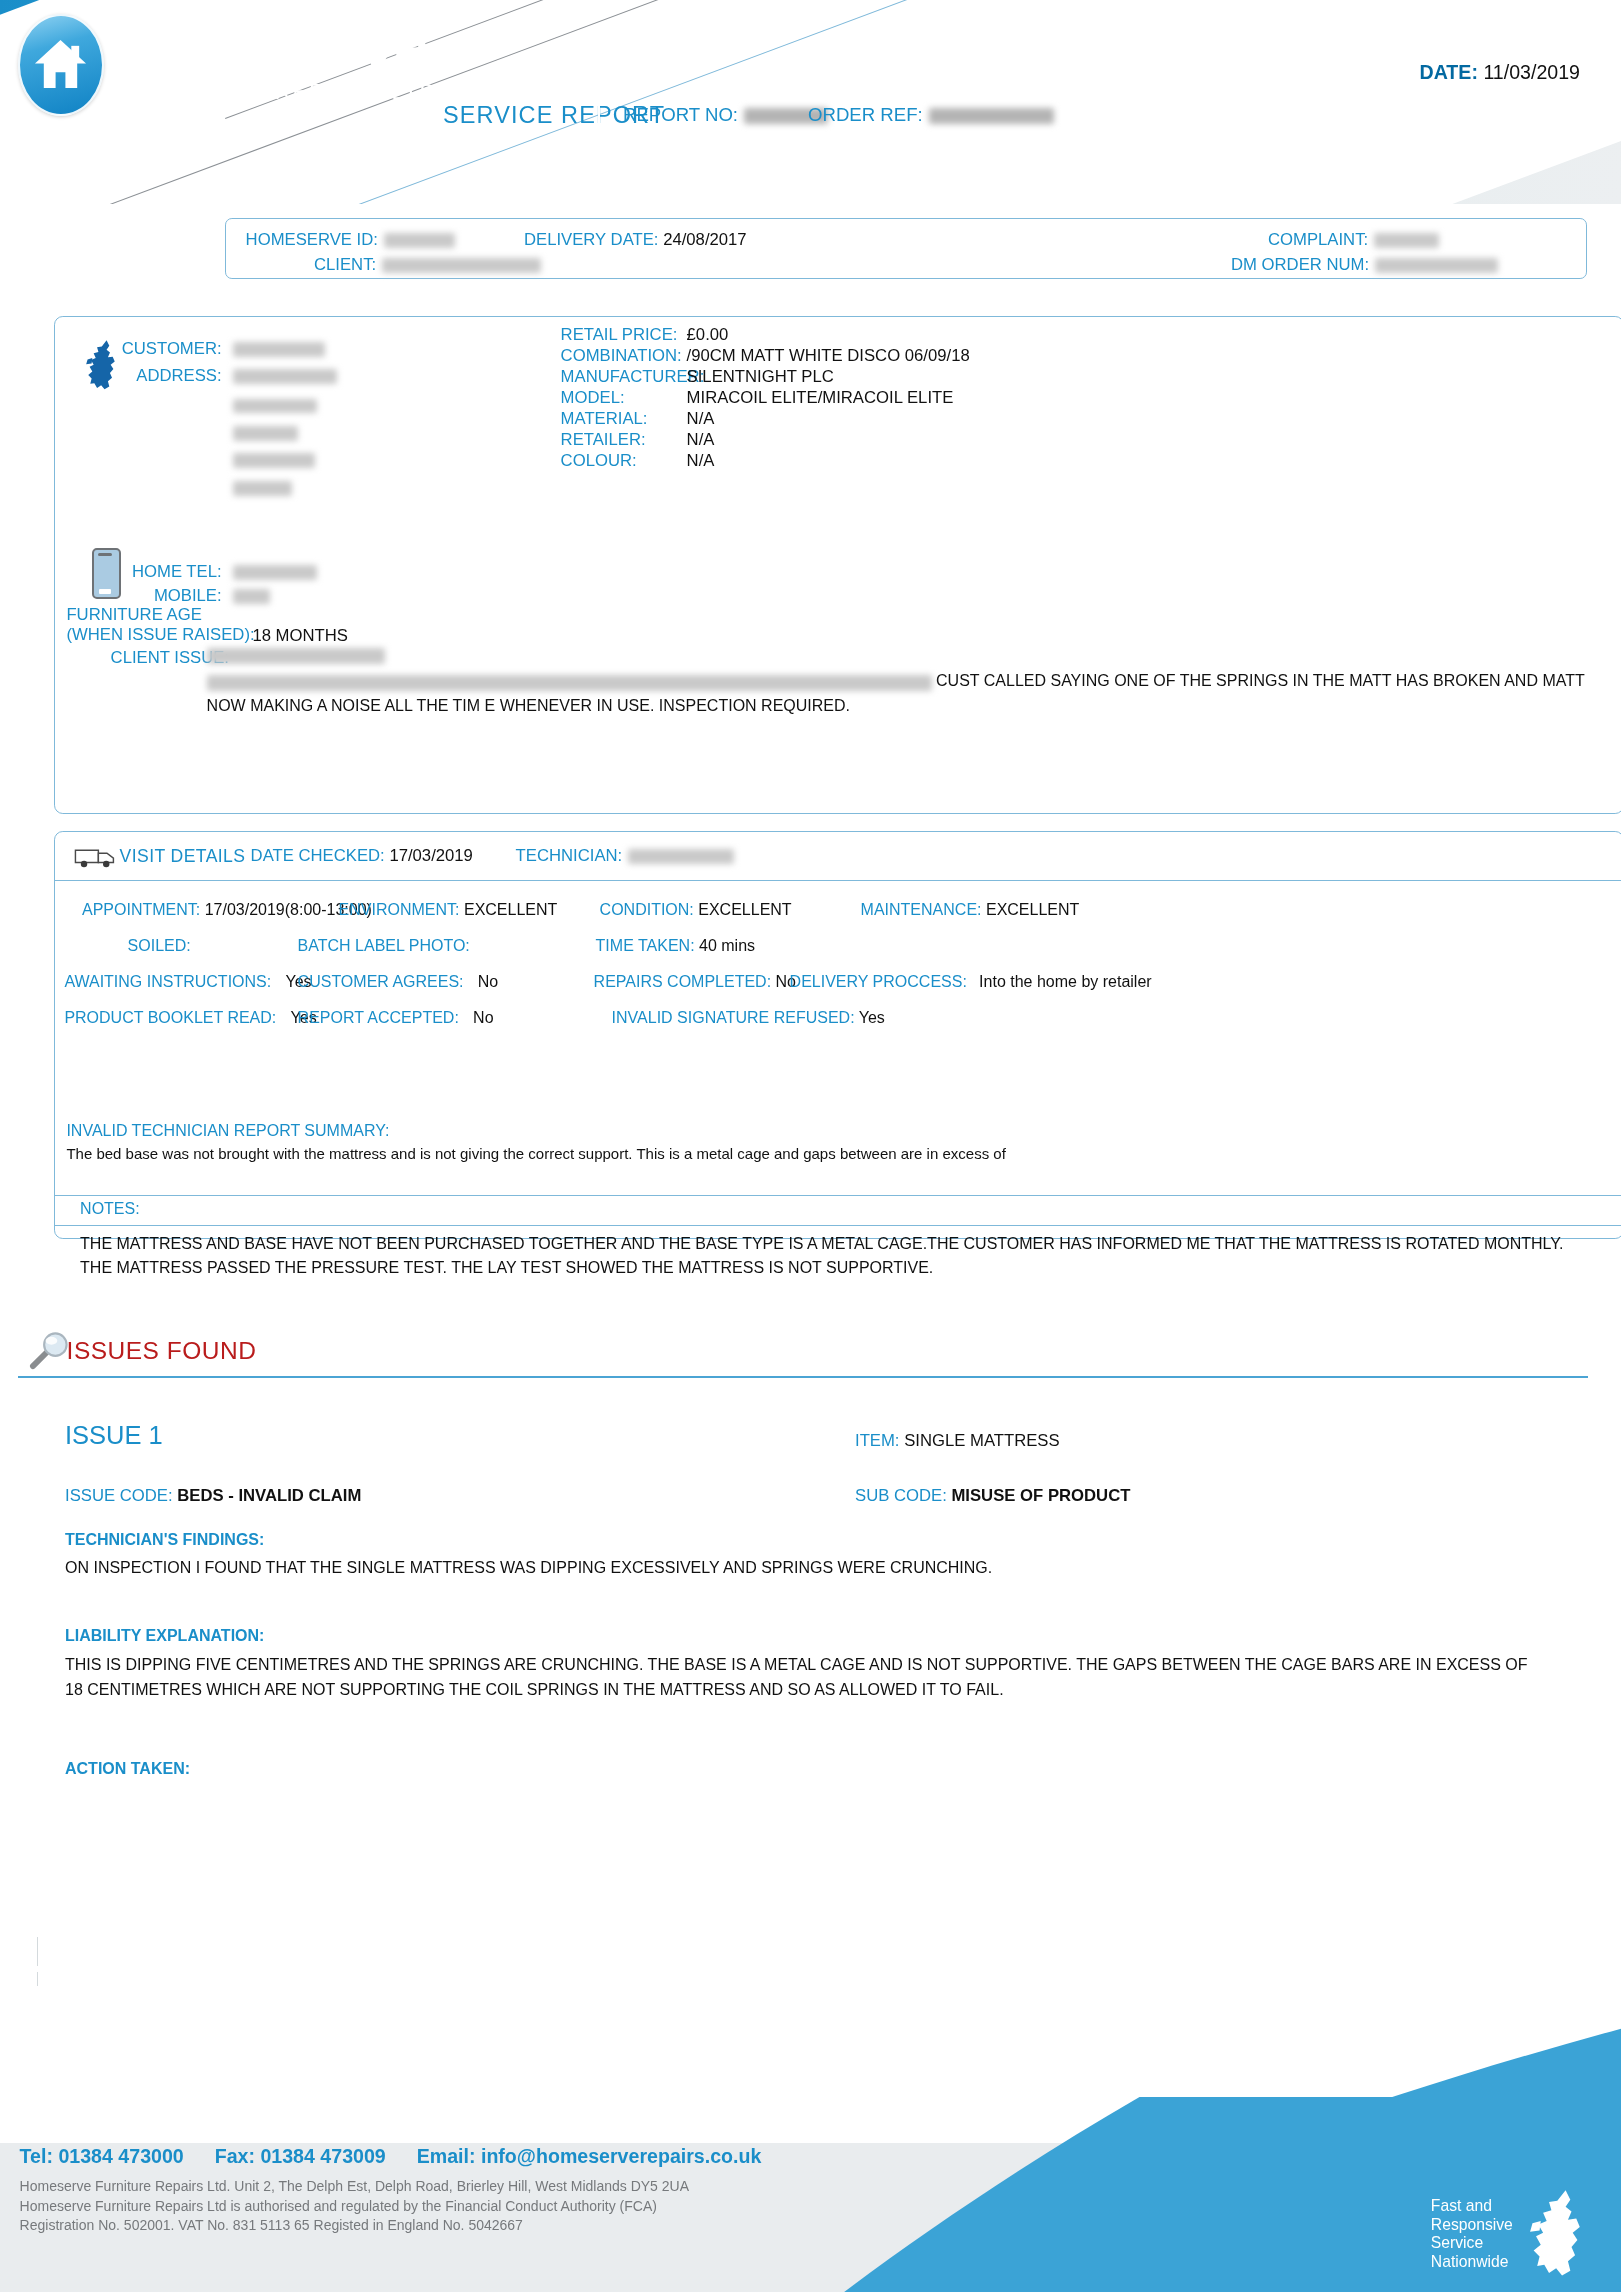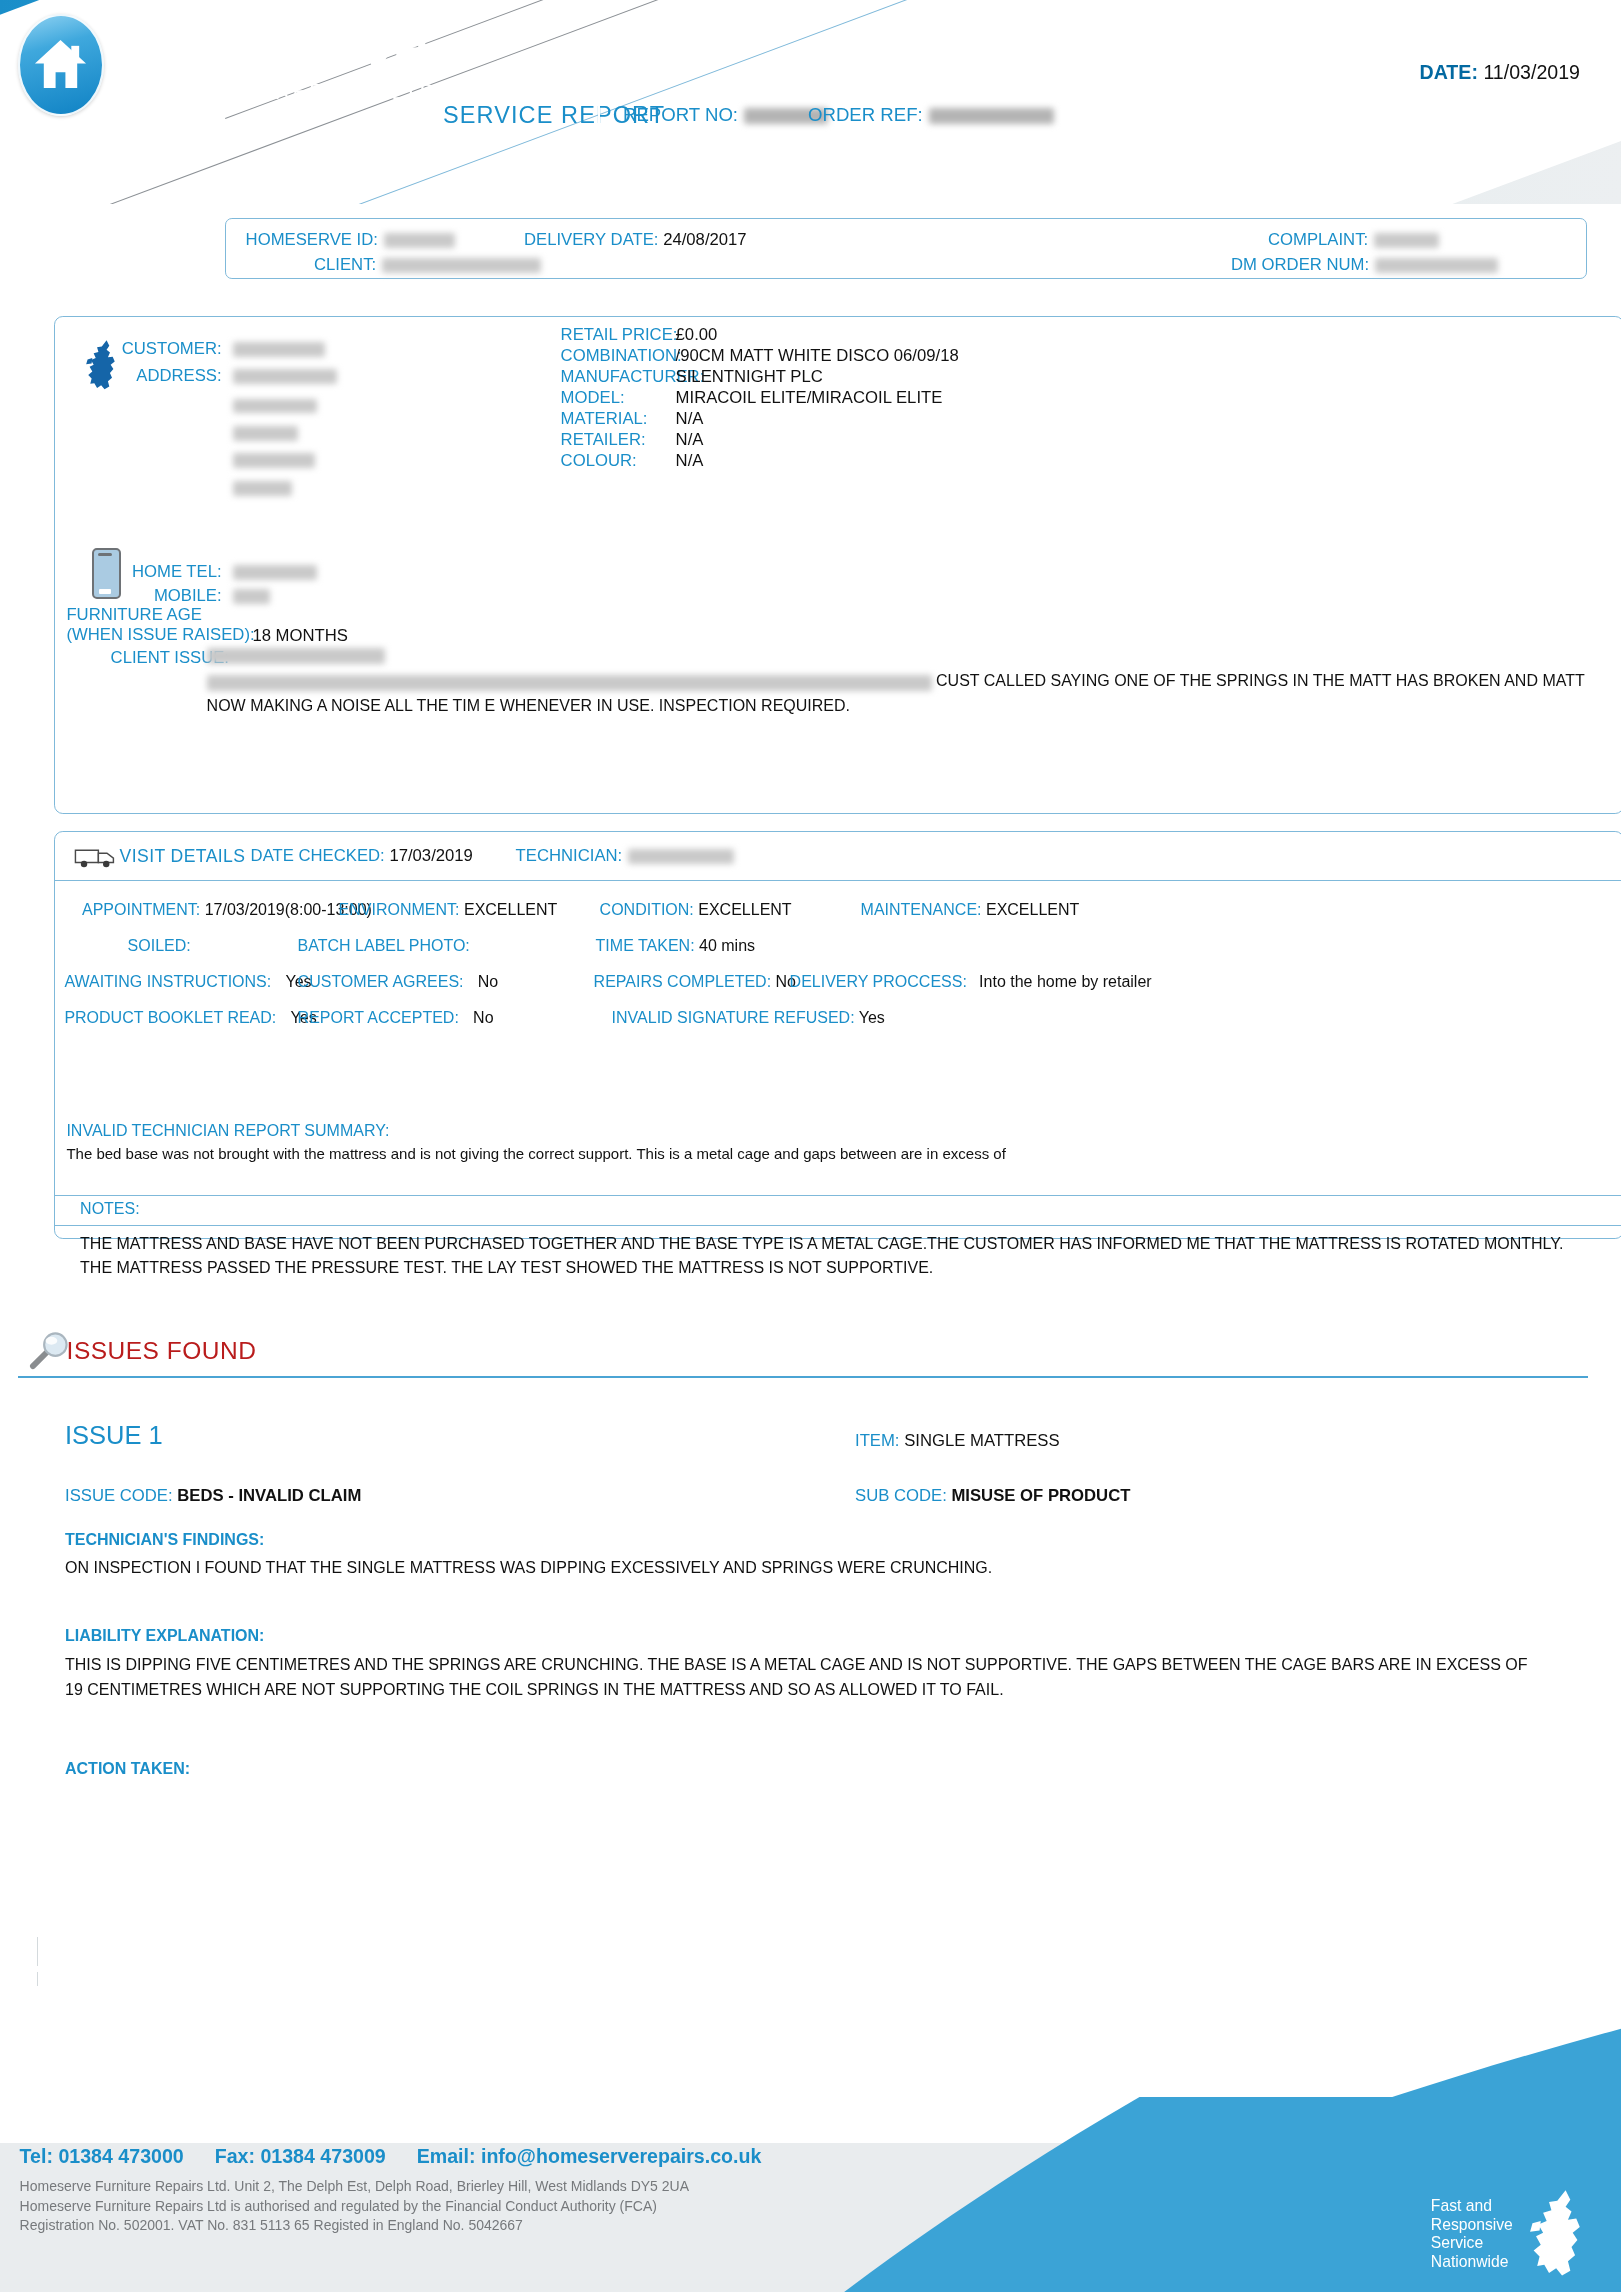--- a/index.html
+++ b/index.html
@@ -162,21 +162,21 @@
   .phone-icon::after {
     content: ""; position: absolute; left: 5.9px; bottom: 2.9px;
     width: 11.8px; height: 4.9px; background: #ffffff; border-radius: 1px;
   }
 
   .cc-label { position: absolute; font-size: 16.7px; color: #1a8ec9; text-align: right; white-space: nowrap; }
   .cc-val   { position: absolute; font-size: 16.7px; color: #111; white-space: nowrap; }
 
   .prod-grid { position: absolute; left: 506px; top: 7.8px; }
   .prod-row { display: flex; align-items: baseline; height: 18.6px; margin-bottom: 2.5px; }
-  .prod-lbl { width: 115px; font-size: 16.7px; color: #1a8ec9; white-space: nowrap; }
+  .prod-lbl { width: 126px; font-size: 16.7px; color: #1a8ec9; white-space: nowrap; }
   .prod-val { font-size: 16.7px; color: #111; white-space: nowrap; }
 
   .fa-block { position: absolute; left: 11.8px; top: 288px; }
   .fa-l1 { font-size: 16.7px; color: #1a8ec9; }
   .fa-l2 { font-size: 16.7px; color: #1a8ec9; }
   .fa-val { position: absolute; left: 186px; top: 20.6px; font-size: 16.7px; color: #111; white-space: nowrap; }
 
   .ci-label { position: absolute; left: 56px; top: 331px; font-size: 16.7px; color: #1a8ec9; }
   .ci-body { position: absolute; left: 152px; top: 325px; width: 1392px; font-size: 16px; color: #111; line-height: 25.5px; }
   .ci-body .tail { color: #111; }
@@ -504,21 +504,21 @@
 
   <div class="issue-sub">
     <span class="lblb">SUB CODE:</span>
     <span class="bold-val">MISUSE OF PRODUCT</span>
   </div>
 
   <div class="sec-title" style="left:65px;top:1531px;">TECHNICIAN'S FINDINGS:</div>
   <div class="sec-body" style="left:65px;top:1556px;width:1480px;">ON INSPECTION I FOUND THAT THE SINGLE MATTRESS WAS DIPPING EXCESSIVELY AND SPRINGS WERE CRUNCHING.</div>
 
   <div class="sec-title" style="left:65px;top:1627px;">LIABILITY EXPLANATION:</div>
-  <div class="sec-body" style="left:65px;top:1653px;width:1482px;">THIS IS DIPPING FIVE CENTIMETRES AND THE SPRINGS ARE CRUNCHING. THE BASE IS A METAL CAGE AND IS NOT SUPPORTIVE. THE GAPS BETWEEN THE CAGE BARS ARE IN EXCESS OF 19 CENTIMETRES WHICH ARE NOT SUPPORTING THE COIL SPRINGS IN THE MATTRESS AND SO AS ALLOWED IT TO FAIL.</div>
+  <div class="sec-body" style="left:65px;top:1653px;width:1482px;">THIS IS DIPPING FIVE CENTIMETRES AND THE SPRINGS ARE CRUNCHING. THE BASE IS A METAL CAGE AND IS NOT SUPPORTIVE. THE GAPS BETWEEN THE CAGE BARS ARE IN EXCESS OF 18 CENTIMETRES WHICH ARE NOT SUPPORTING THE COIL SPRINGS IN THE MATTRESS AND SO AS ALLOWED IT TO FAIL.</div>
 
   <div class="sec-title" style="left:65px;top:1760px;">ACTION TAKEN:</div>
   <div class="sec-body" style="left:65px;top:1788px;width:1480px;"></div>
 
   <div class="faint-mark" style="top:1937px;height:29px;"></div>
   <div class="faint-mark" style="top:1972px;height:13.7px;"></div>
 
   <div class="ftr-wave">
     <svg viewBox="0 0 1654 430" preserveAspectRatio="none" aria-hidden="true">
       <path d="M1654 160 L1654 430 L940 430 C1120 330 1380 235 1654 160 Z" fill="#3ba3d6"></path>

